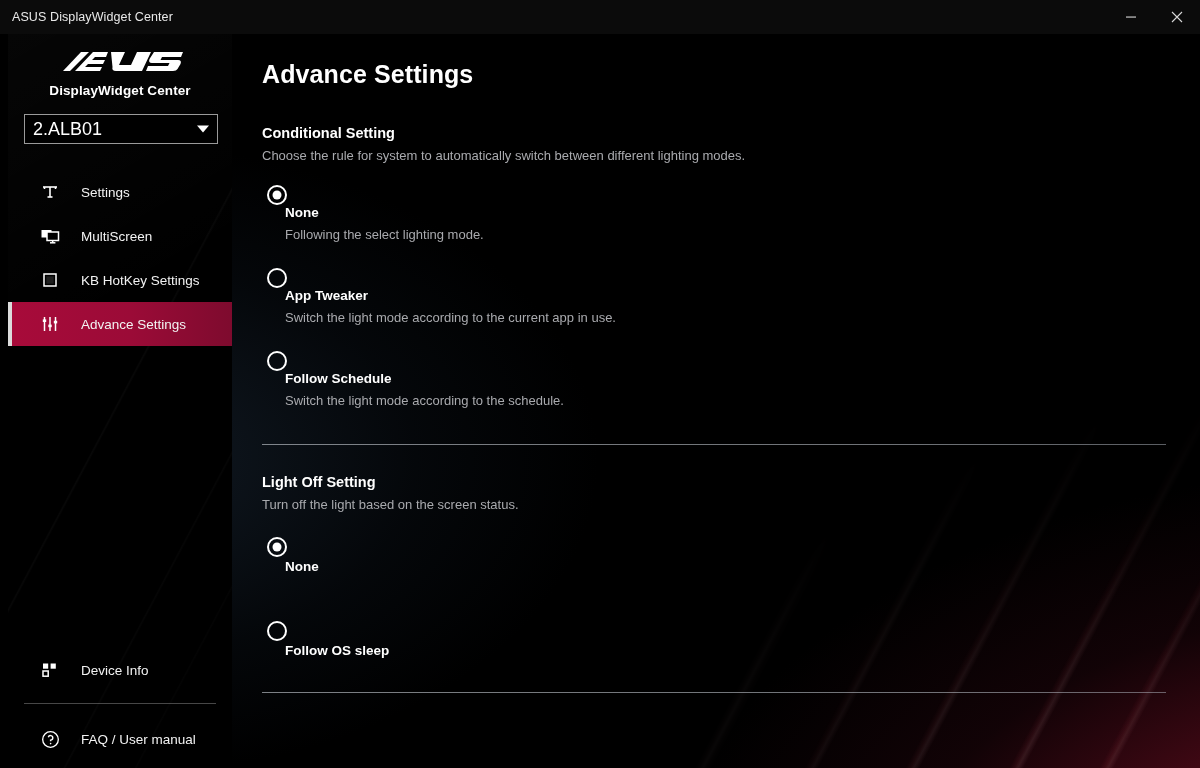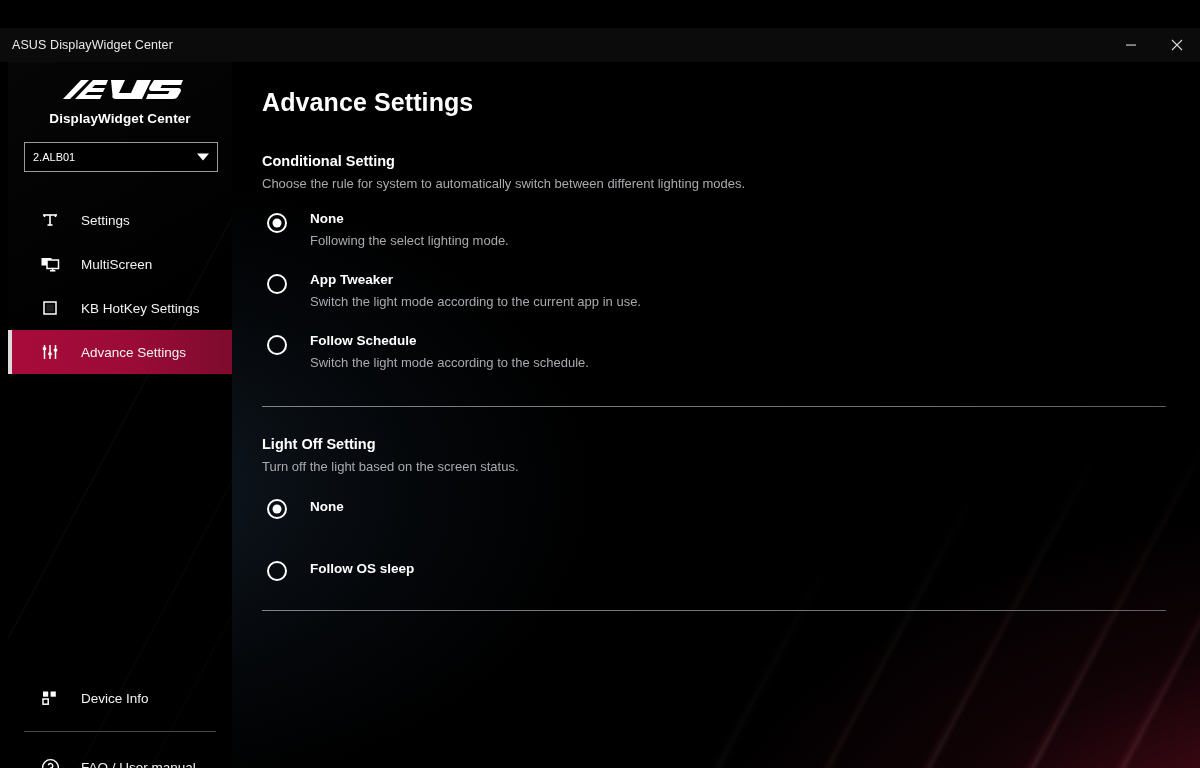--- a/index.html
+++ b/index.html
@@ -4,21 +4,21 @@
 <title>ASUS DisplayWidget Center</title>
 <style>
   * { box-sizing: border-box; margin: 0; padding: 0; }
   html, body {
     width: 1200px; height: 768px;
     background: #000; overflow: hidden;
     font-family: "Liberation Sans", sans-serif;
     -webkit-font-smoothing: antialiased;
   }
 
-  #app { position: relative; width: 1200px; height: 548px; background: #000; margin-top: 28px; }
+  #app { position: relative; width: 1200px; height: 548px; background: #000; }
 
   
   .titlebar {
     position: absolute; top: 0; left: 0; width: 1200px; height: 34px;
     background: #0b0b0b; display: flex; align-items: center;
     z-index: 40;
   }
   .titlebar-title {
     color: #e9e9e9; font-size: 12.5px; padding-left: 12px;
     letter-spacing: .1px; white-space: nowrap;
@@ -53,21 +53,21 @@
     color: #ffffff; font-size: 13.5px; font-weight: bold;
     margin-top: 5px; letter-spacing: .1px;
   }
 
   .device-select-wrap { position: relative; z-index: 2; margin: 16px 14px 0 16px; }
   .device-select {
     position: relative; height: 30px; border: 1px solid #9a9a9a;
     background: #000; display: flex; align-items: center;
     padding: 0 26px 0 8px; cursor: pointer;
   }
-  .device-select-value { color: #fff; font-size: 11px; white-space: nowrap; }
+  .device-select-value { color: #fff; font-size: 18px; white-space: nowrap; }
   .device-caret {
     position: absolute; right: 8px; top: 50%; transform: translateY(-50%);
     width: 0; height: 0; border-left: 6px solid transparent;
     border-right: 6px solid transparent; border-top: 7px solid #ffffff;
   }
 
   .nav { position: relative; z-index: 2; margin-top: 26px; }
   .nav-item {
     position: relative; display: flex; align-items: center; height: 44px;
     color: #f2f2f2; cursor: pointer; padding-left: 28px;
@@ -120,20 +120,21 @@
   }
 
   .section { margin-top: 0; }
   .section-head { color: #ffffff; font-size: 14.5px; font-weight: bold; }
   .section-desc { color: #a9aaae; font-size: 13px; margin-top: 7px; }
 
   .opt-list { margin-top: 13px; }
   .opt {
     display: flex; align-items: flex-start; cursor: pointer;
     padding: 7px 0 7px 0;
+    flex-direction: column;
   }
   .radio {
     flex: 0 0 20px; width: 20px; height: 20px; border-radius: 50%;
     border: 2px solid #ffffff; background: transparent; position: relative;
     margin-top: 2px; margin-left: 5px;
   }
   .radio.checked::after {
     content: ""; position: absolute; left: 50%; top: 50%;
     width: 9px; height: 9px; border-radius: 50%; background: #ffffff;
     transform: translate(-50%, -50%);

